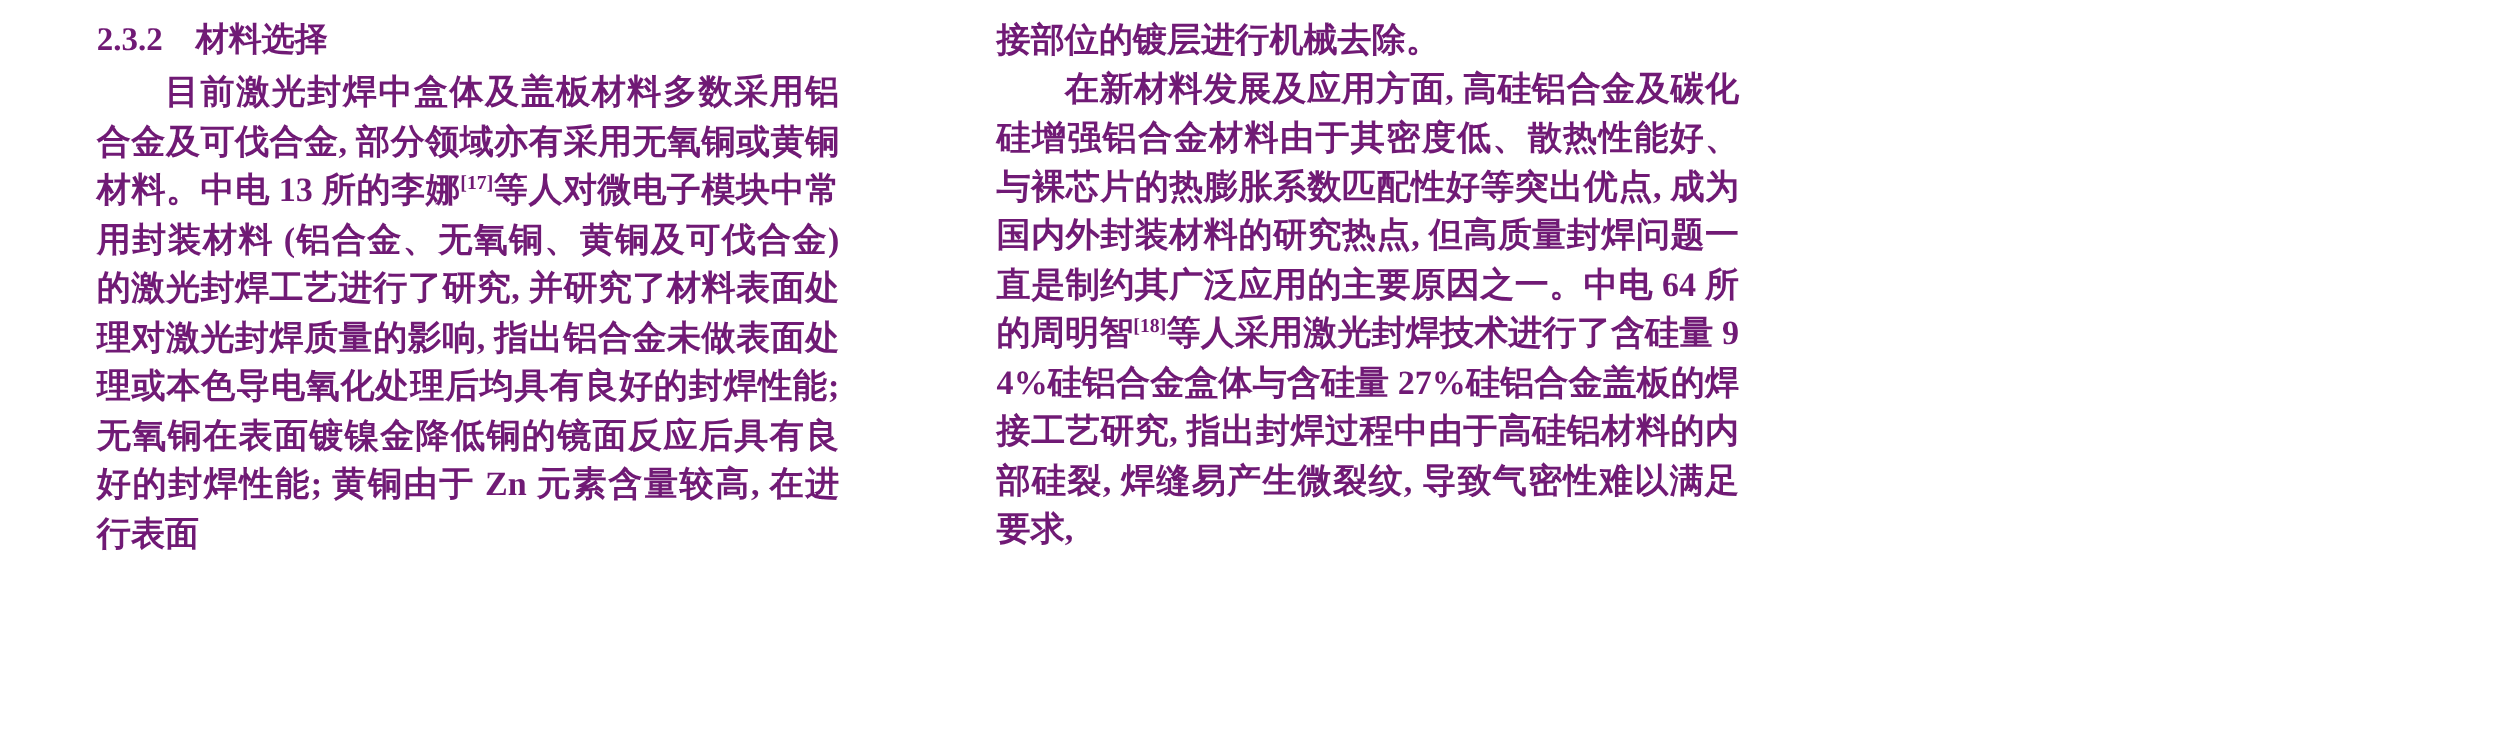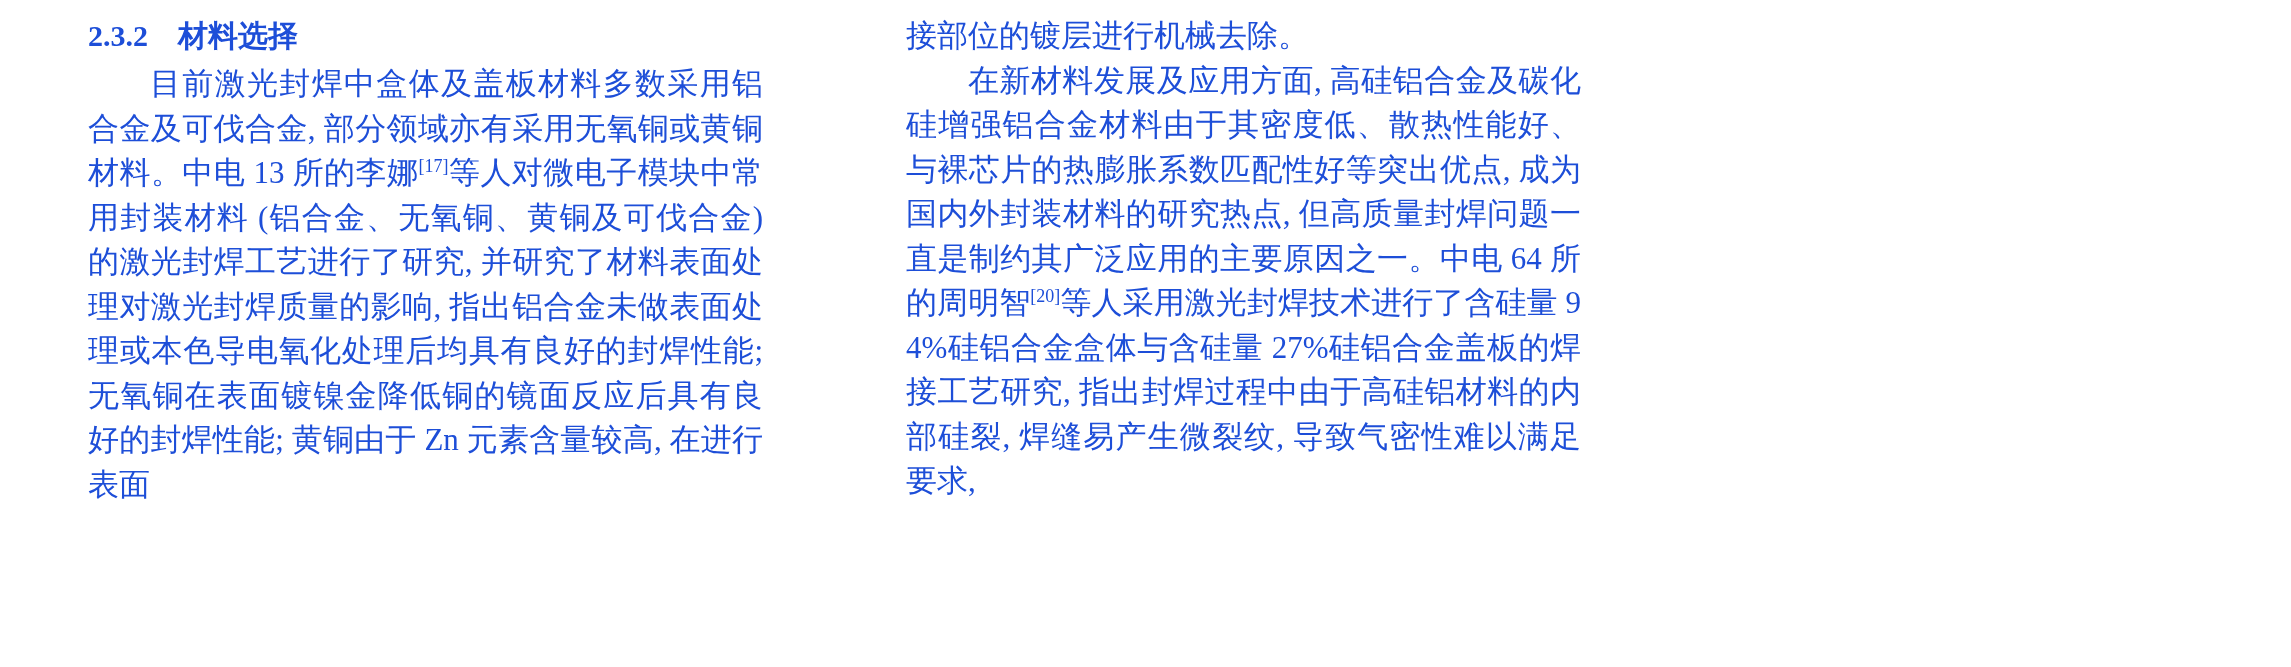--- a/index.html
+++ b/index.html
@@ -7,21 +7,21 @@
     padding: 0;
     background: #ffffff;
   }
   .page {
     position: relative;
     width: 2291px;
     height: 667px;
     background: #ffffff;
     overflow: hidden;
     font-family: "Liberation Serif", "DejaVu Serif", serif;
-    color: #1d4ed8;
+    color: #701a75;
   }
   .columns {
     display: flex;
     flex-direction: row;
     gap: 143px;
     padding: 14px 110px 0 88px;
     box-sizing: border-box;
     height: 100%;
   }
   .column {
@@ -36,20 +36,21 @@
     font-family: "Liberation Serif", "DejaVu Serif", serif;
   }
   .para {
     font-size: 31px;
     line-height: 44.5px;
     margin: 0;
     text-align: justify;
     text-justify: inter-character;
     letter-spacing: 0px;
     word-break: break-all;
+    font-weight: bold;
   }
   .para.indent {
     text-indent: 62px;
   }
   .sup {
     font-size: 18px;
     vertical-align: super;
     line-height: 0;
     margin-top: 24px;
   }
@@ -65,18 +66,18 @@
 
       <p class="para indent">
         <span>目前激光封焊中盒体及盖板材料多数采用铝合金及可伐合金, 部分领域亦有采用无氧铜或黄铜材料。中电 13 所的李娜</span><span class="sup">[17]</span><span>等人对微电子模块中常用封装材料 (铝合金、无氧铜、黄铜及可伐合金) 的激光封焊工艺进行了研究, 并研究了材料表面处理对激光封焊质量的影响, 指出铝合金未做表面处理或本色导电氧化处理后均具有良好的封焊性能; 无氧铜在表面镀镍金降低铜的镜面反应后具有良好的封焊性能; 黄铜由于 Zn 元素含量较高, 在进行表面</span>
       </p>
     </div>
 
     <div class="column">
       <p class="para">接部位的镀层进行机械去除。</p>
 
       <p class="para indent">
-        <span>在新材料发展及应用方面, 高硅铝合金及碳化硅增强铝合金材料由于其密度低、散热性能好、与裸芯片的热膨胀系数匹配性好等突出优点, 成为国内外封装材料的研究热点, 但高质量封焊问题一直是制约其广泛应用的主要原因之一。中电 64 所的周明智</span><span class="sup">[20]</span><span>等人采用激光封焊技术进行了含硅量 94%硅铝合金盒体与含硅量 27%硅铝合金盖板的焊接工艺研究, 指出封焊过程中由于高硅铝材料的内部硅裂, 焊缝易产生微裂纹, 导致气密性难以满足要求,</span>
+        <span>在新材料发展及应用方面, 高硅铝合金及碳化硅增强铝合金材料由于其密度低、散热性能好、与裸芯片的热膨胀系数匹配性好等突出优点, 成为国内外封装材料的研究热点, 但高质量封焊问题一直是制约其广泛应用的主要原因之一。中电 64 所的周明智</span><span class="sup">[18]</span><span>等人采用激光封焊技术进行了含硅量 94%硅铝合金盒体与含硅量 27%硅铝合金盖板的焊接工艺研究, 指出封焊过程中由于高硅铝材料的内部硅裂, 焊缝易产生微裂纹, 导致气密性难以满足要求,</span>
       </p>
     </div>
 
   </div>
 </div>
 
 </body></html>

